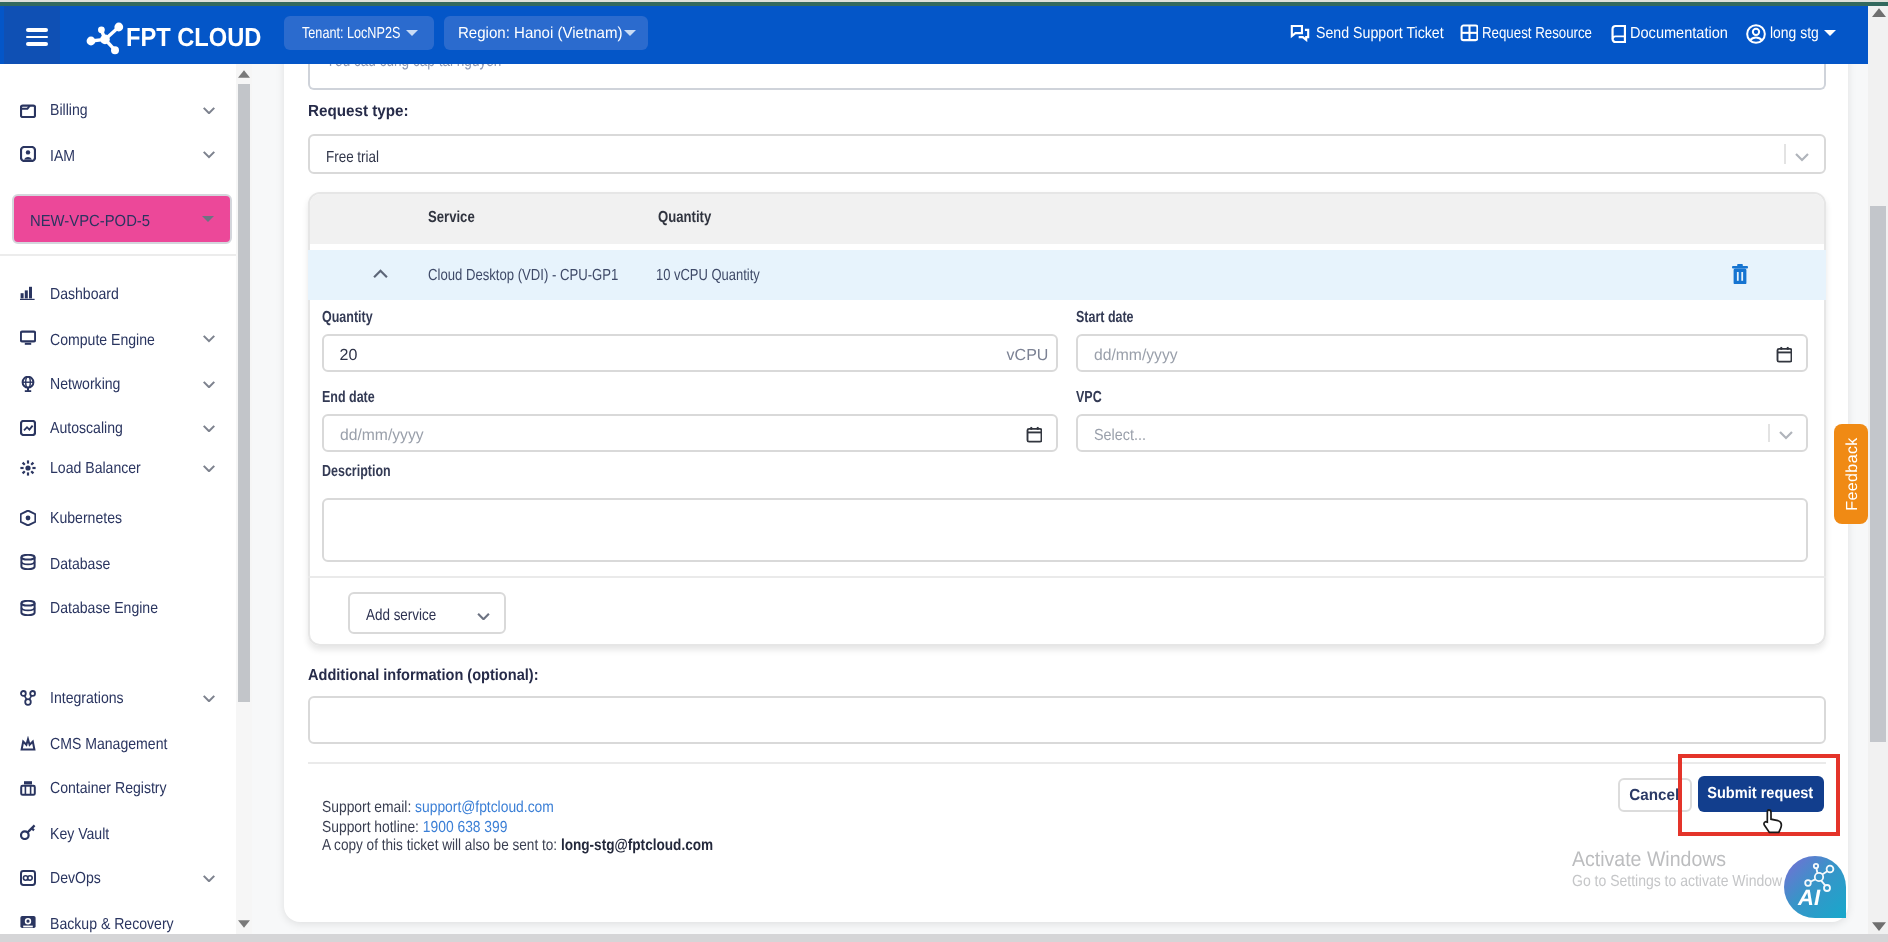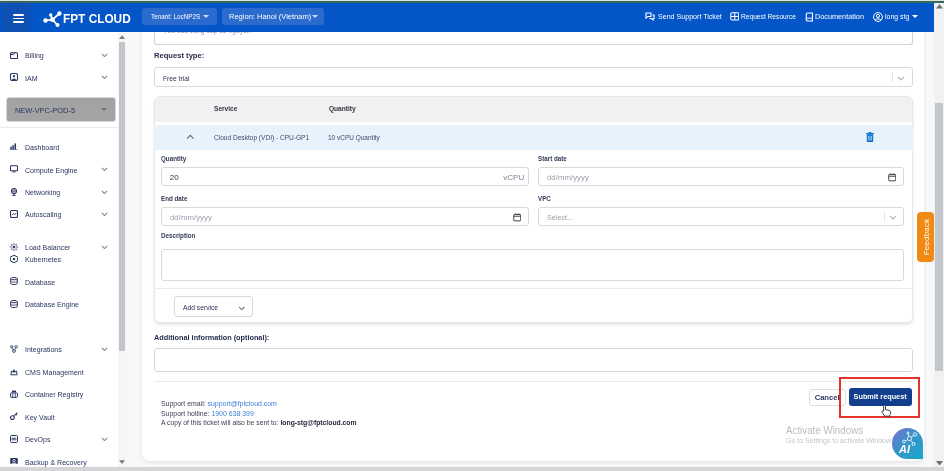--- a/index.html
+++ b/index.html
@@ -158,21 +158,21 @@
       <div class="sitem" style="top: 171.4px;">
         <svg class="ic" viewBox="0 0 8 8" width="8" height="8">
           <rect x="0.5" y="0.5" width="7" height="7" rx="1.2" fill="none" stroke="#2a3560" stroke-width="1.1"></rect>
           <path d="M2 5.2 l1.5-1.6 1.2 1.2 1.6-2" fill="none" stroke="#2a3560" stroke-width="0.9"></path>
         </svg>
         <span class="tx">Autoscaling</span>
         <svg class="chv" viewBox="0 0 8 5" width="7" height="4.5">
           <path d="M1 1 l3 3 l3-3" stroke="#7d828e" stroke-width="1.2" fill="none"></path>
         </svg>
       </div>
-      <div class="sitem" style="top: 204px; padding-left: 37px;">
+      <div class="sitem" style="top: 191px; padding-left: 37px;">
         <svg class="ic" viewBox="0 0 8 8" width="8" height="8">
           <circle cx="4" cy="4" r="1.3" fill="#2a3560"></circle>
           <g stroke="#2a3560" stroke-width="1.1">
             <line x1="4" y1="0.2" x2="4" y2="1.8"></line>
             <line x1="4" y1="6.2" x2="4" y2="7.8"></line>
             <line x1="0.2" y1="4" x2="1.8" y2="4"></line>
             <line x1="6.2" y1="4" x2="7.8" y2="4"></line>
             <line x1="1.3" y1="1.3" x2="2.4" y2="2.4"></line>
             <line x1="5.6" y1="5.6" x2="6.7" y2="6.7"></line>
             <line x1="6.7" y1="1.3" x2="5.6" y2="2.4"></line>
@@ -254,21 +254,21 @@
         </svg>
       </div>
       <div class="sitem" style="top: 418.8px;">
         <svg class="ic" viewBox="0 0 8 8" width="8" height="8">
           <rect x="0.2" y="1" width="7.6" height="6" rx="0.9" fill="#2a3560"></rect>
           <circle cx="4" cy="3.6" r="1.2" fill="none" stroke="#fff" stroke-width="0.8"></circle>
           <rect x="1.6" y="5.8" width="4.8" height="0.9" fill="#fff"></rect>
         </svg>
         <span class="tx">Backup &amp; Recovery</span>
       </div>
-      <div style="position: absolute; left: 6.4px; top: 65.3px; width: 109.3px; height: 24.4px; border: 1px solid rgb(212, 214, 220); border-radius: 3px; background: #a3a3a3;">
+      <div style="position: absolute; left: 6.4px; top: 65.3px; width: 109.3px; height: 24.4px; border: 1px solid rgb(212, 214, 220); border-radius: 3px; background: #ec4899;">
         <span class="sx" style="position:absolute; left:7.4px; top:8px; font-size:8px; color:#2b3460; transform:scaleX(0.927);">NEW-VPC-POD-5</span>
         <span style="position:absolute; right:8px; top:10px; width:0; height:0; border-left:3px solid transparent; border-right:3px solid transparent; border-top:3.5px solid #6d7382;"></span>
       </div>
       <div style="position: absolute; left: 0px; top: 94.6px; width: 118px; height: 1px; background: rgb(236, 236, 236);"></div>
     </div>
   <div class="abs" id="sb-scroll"></div>
   <div class="abs" id="sb-thumb"></div>
   <svg class="abs" width="6" height="4" viewBox="0 0 8 5" style="left:119px; top:35px;">
       <path d="M4 0 L8 5 H0 z" fill="#7a7a7a"></path>
     </svg>

